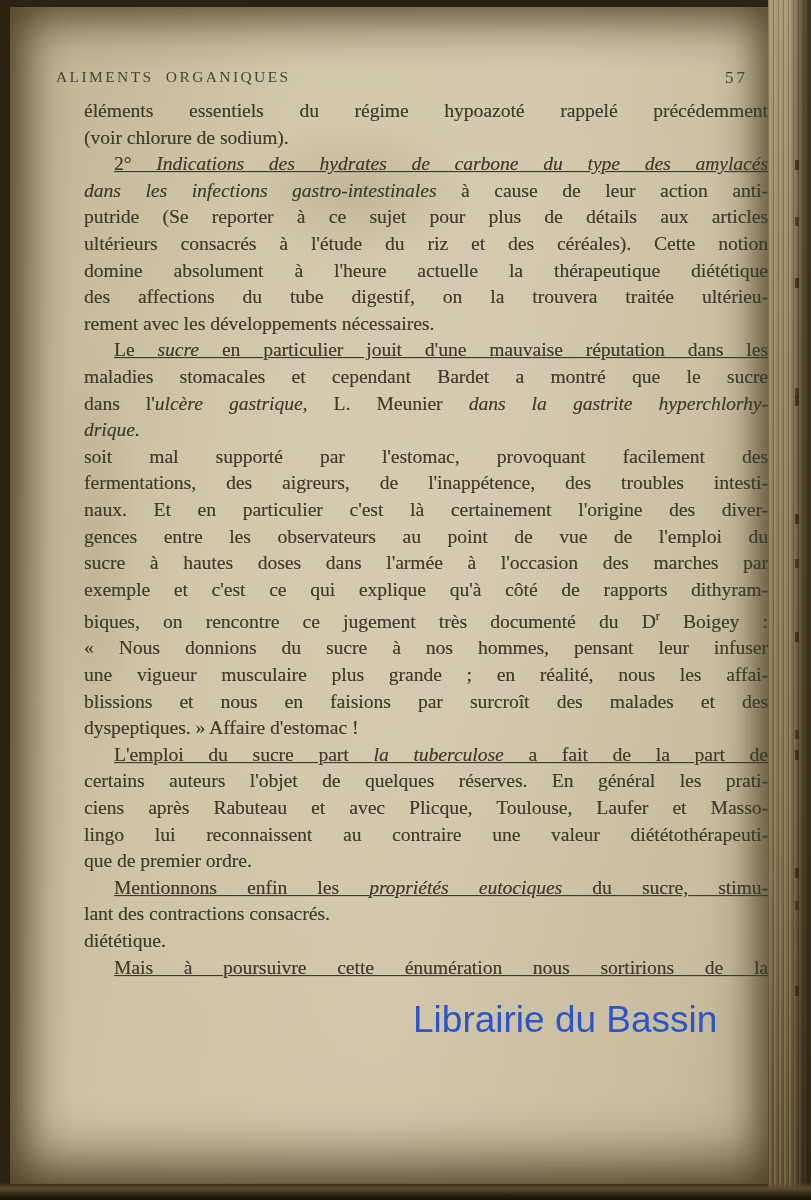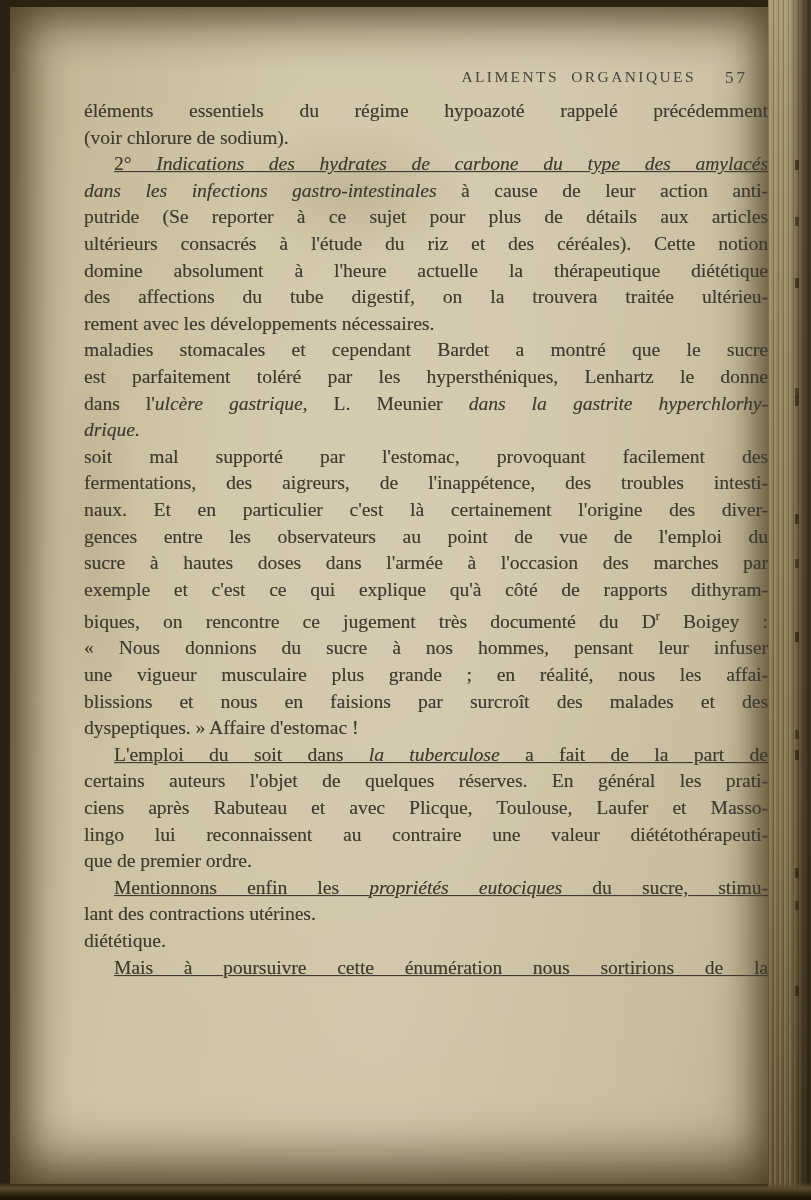--- a/index.html
+++ b/index.html
@@ -34,22 +34,22 @@
   .s2 {
     left: 40px; top: 330px; width: 90px; height: 420px;
     background: radial-gradient(ellipse at center, rgba(100,82,45,0.10), rgba(100,82,45,0.0) 70%);
   }
   .header {
     position: absolute;
     left: 46px; top: 61px; width: 684px; height: 26px;
     color: #49443a;
   }
   .htitle {
-    position: absolute; left: 0; right: 44px;
-    text-align: right;
+    position: absolute; left: 0; right: 61px;
+    text-align: left;
     font-size: 15.5px;
     letter-spacing: 2.4px;
     word-spacing: 6px;
   }
   .pnum {
     position: absolute; right: -8px; top: 0;
     font-size: 17px;
     letter-spacing: 3px;
     font-family: Liberation Serif, serif;
   }
@@ -112,43 +112,44 @@
     <div class="text" id="text-block">
         <div class="line just"><span>éléments essentiels du régime hypoazoté rappelé précédemment</span></div>
         <div class="line"><span>(voir chlorure de sodium).</span></div>
         <div class="line indent just"><span>2° </span><span class="it">Indications des hydrates de carbone du type des amylacés</span></div>
         <div class="line just"><span class="it">dans les infections gastro-intestinales</span><span> à cause de leur action anti-</span></div>
         <div class="line just"><span>putride (Se reporter à ce sujet pour plus de détails aux articles</span></div>
         <div class="line just"><span>ultérieurs consacrés à l'étude du riz et des céréales). Cette notion</span></div>
         <div class="line just"><span>domine absolument à l'heure actuelle la thérapeutique diététique</span></div>
         <div class="line just"><span>des affections du tube digestif, on la trouvera traitée ultérieu-</span></div>
         <div class="line"><span>rement avec les développements nécessaires.</span></div>
+        <div class="line indent just"><span>Le </span><span class="it">sucre</span><span> en particulier jouit d'une mauvaise réputation dans les</span></div>
         <div class="line just"><span>maladies stomacales et cependant Bardet a montré que le sucre</span></div>
-        <div class="line just"><span>est parfaitement toléré par les hypersthéniques, Lenhartz le donne</span></div>
         <div class="line just"><span>dans l'</span><span class="it">ulcère gastrique</span><span>, L. Meunier </span><span class="it">dans la gastrite hyperchlorhy-</span></div>
         <div class="line"><span class="it">drique.</span></div>
         <div class="line just"><span>soit mal supporté par l'estomac, provoquant facilement des</span></div>
         <div class="line just"><span>fermentations, des aigreurs, de l'inappétence, des troubles intesti-</span></div>
         <div class="line just"><span>naux. Et en particulier c'est là certainement l'origine des diver-</span></div>
         <div class="line just"><span>gences entre les observateurs au point de vue de l'emploi du</span></div>
         <div class="line just"><span>sucre à hautes doses dans l'armée à l'occasion des marches par</span></div>
         <div class="line just"><span>exemple et c'est ce qui explique qu'à côté de rapports dithyram-</span></div>
         <div class="line just"><span>biques, on rencontre ce jugement très documenté du D</span><span class="sup">r</span><span> Boigey :</span></div>
         <div class="line just"><span>« Nous donnions du sucre à nos hommes, pensant leur infuser</span></div>
         <div class="line just"><span>une vigueur musculaire plus grande ; en réalité, nous les affai-</span></div>
         <div class="line just"><span>blissions et nous en faisions par surcroît des malades et des</span></div>
         <div class="line"><span>dyspeptiques. » Affaire d'estomac !</span></div>
-        <div class="line indent just"><span>L'emploi du soit dans </span><span class="it">la tuberculose</span><span> a fait de la part de</span></div>
+        <div class="line indent just"><span>L'emploi du sucre part </span><span class="it">la tuberculose</span><span> a fait de la part de</span></div>
         <div class="line just"><span>certains auteurs l'objet de quelques réserves. En général les prati-</span></div>
         <div class="line just"><span>ciens après Rabuteau et avec Plicque, Toulouse, Laufer et Masso-</span></div>
         <div class="line just"><span>lingo lui reconnaissent au contraire une valeur diététothérapeuti-</span></div>
         <div class="line"><span>que de premier ordre.</span></div>
         <div class="line indent just"><span>Mentionnons enfin les </span><span class="it">propriétés eutociques</span><span> du sucre, stimu-</span></div>
-        <div class="line"><span>lant des contractions utérines.</span></div>
+        <div class="line"><span>lant des contractions consacrés.</span></div>
         <div class="line"><span>diététique.</span></div>
         <div class="line indent just"><span>Mais à poursuivre cette énumération nous sortirions de la</span></div>
       </div>
+    <div class="watermark" style="color: rgb(43, 85, 200);">Librairie du Bassin</div>
   </div>
   <div class="edge-strip">
     <div class="strip-marks"></div>
   </div>
   <div class="bottom-edge"></div>
 </div>
 
 </body></html>

